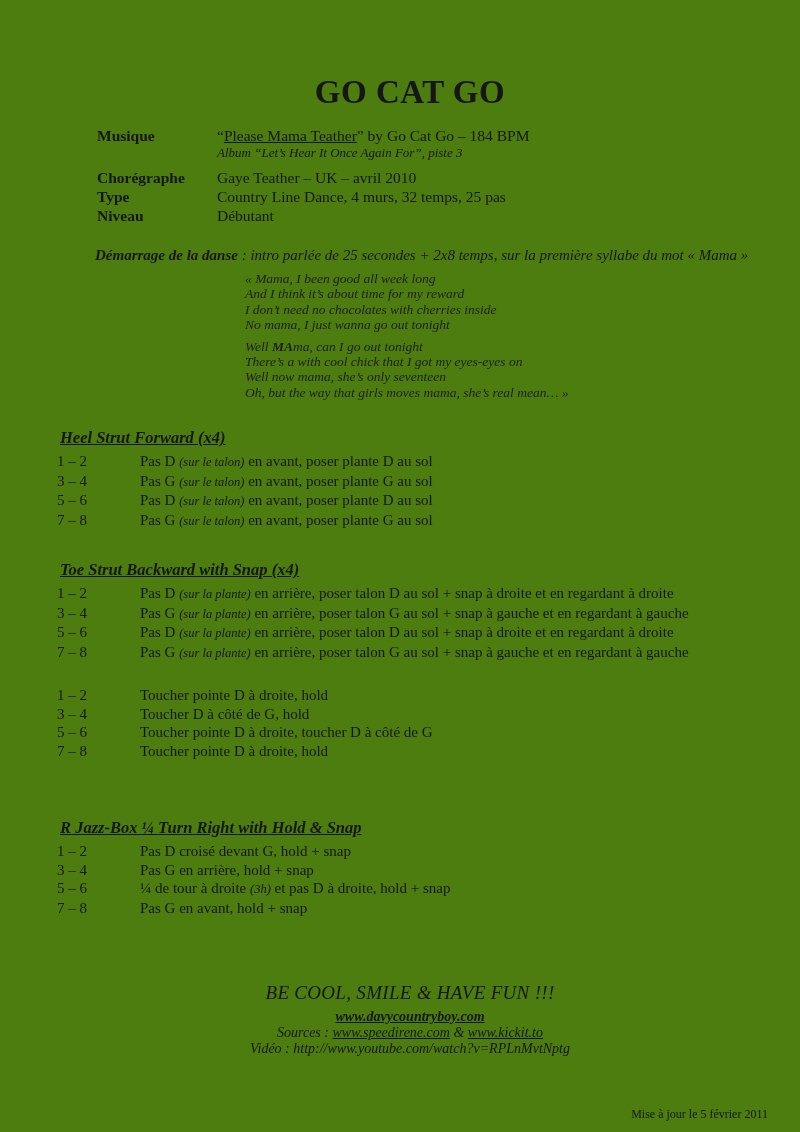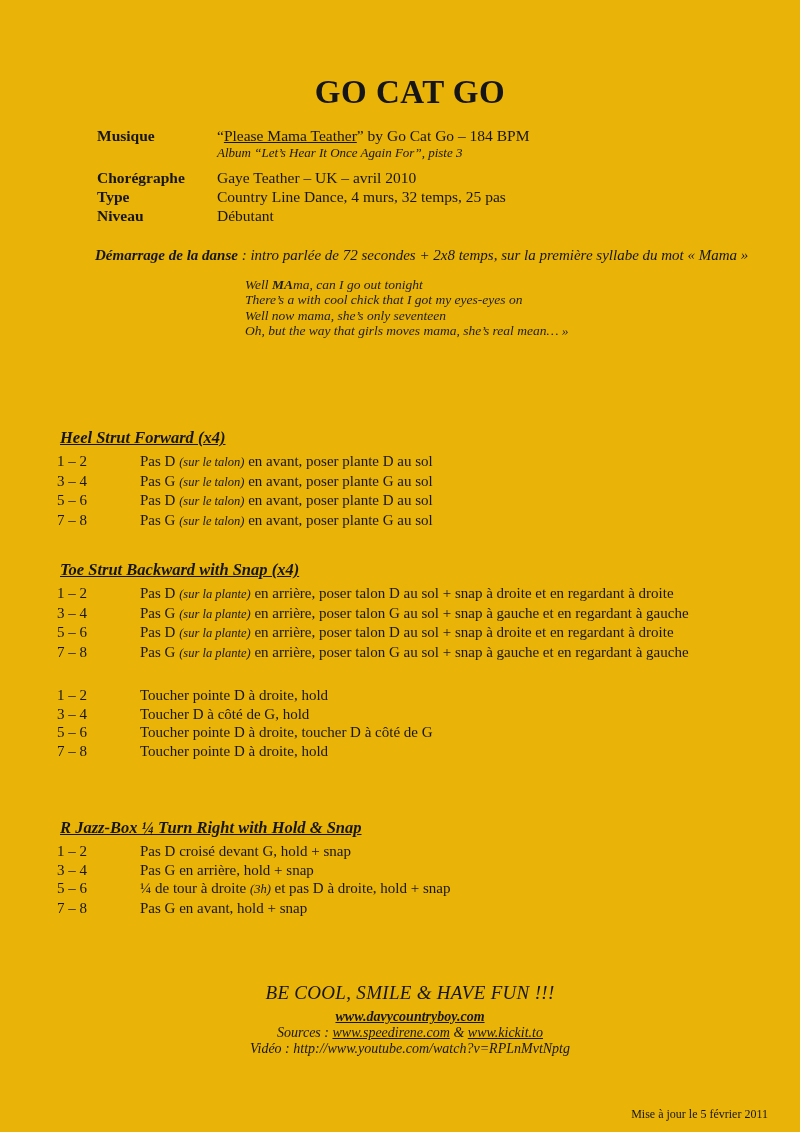--- a/index.html
+++ b/index.html
@@ -2,21 +2,21 @@
 <html><head>
 <meta charset="utf-8">
 <style>
   * { margin:0; padding:0; box-sizing:border-box; }
   html,body { background:#ffffff; }
   body {
     width:800px; height:1132px; position:relative; overflow:hidden;
     font-family:"Liberation Serif","DejaVu Serif",serif;
     color:#161616;
   }
-  .page { position:absolute; inset:0; background:#eab308; }
+  .page { position:absolute; inset:0; background:#4d7c0f; }
 
   .title {
     position:absolute; top:74px; left:20px; width:780px;
     text-align:center; font-size:33px; font-weight:700; letter-spacing:.5px;
     line-height:36px;
   }
 
   .meta { position:absolute; top:126px; left:97px; font-size:15.5px; }
   .meta-row { display:flex; line-height:19px; }
   .meta-label { width:120px; font-weight:700; flex:0 0 auto;font-family:Liberation Serif, serif; }
@@ -78,24 +78,30 @@
       <span class="meta-label">Type</span>
       <span class="meta-value">Country Line Dance, 4 murs, 32 temps, 25 pas</span>
     </div>
     <div class="meta-row">
       <span class="meta-label">Niveau</span>
       <span class="meta-value">Débutant</span>
     </div>
   </div>
 
   <div class="intro">
-    <span class="intro-label">Démarrage de la danse</span><span> : </span><span>intro parlée de 72 secondes + 2x8 temps, sur la première syllabe du mot « Mama »</span>
+    <span class="intro-label">Démarrage de la danse</span><span> : </span><span>intro parlée de 25 secondes + 2x8 temps, sur la première syllabe du mot « Mama »</span>
   </div>
 
   <div class="lyrics">
+    <div class="stanza1">
+      <div class="lyric-line">« Mama, I been good all week long</div>
+      <div class="lyric-line">And I think it’s about time for my reward</div>
+      <div class="lyric-line">I don’t need no chocolates with cherries inside</div>
+      <div class="lyric-line">No mama, I just wanna go out tonight</div>
+    </div>
     <div class="stanza2">
       <div class="lyric-line"><span>Well </span><span class="bold-run">MA</span><span>ma, can I go out tonight</span></div>
       <div class="lyric-line">There’s a with cool chick that I got my eyes-eyes on</div>
       <div class="lyric-line">Well now mama, she’s only seventeen</div>
       <div class="lyric-line">Oh, but the way that girls moves mama, she’s real mean… »</div>
     </div>
   </div>
 
   <div class="section sec-0">
     <h2 class="section-title">Heel Strut Forward (x4)</h2>

